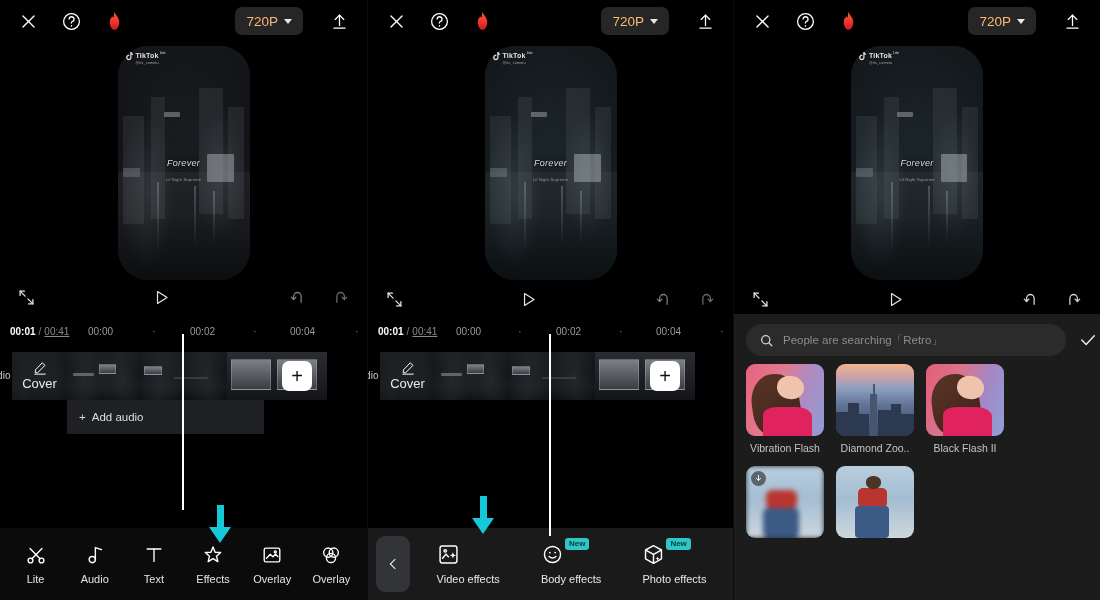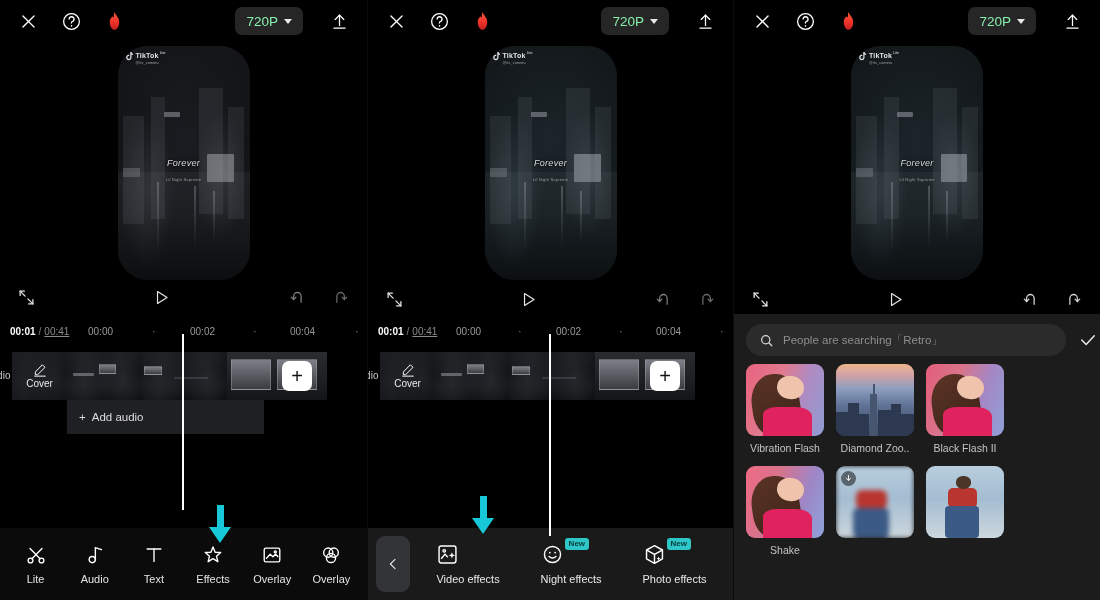--- a/index.html
+++ b/index.html
@@ -23,21 +23,21 @@
   .topbar {
     height:42px; display:flex; align-items:center; padding:0 16px; gap:0;
     background:#000; position:relative; z-index:6;
   }
   .tb-left { display:flex; align-items:center; gap:19px; }
   .tb-spacer { flex:1; }
   .icon-btn { width:24px; height:24px; display:flex; align-items:center; justify-content:center; cursor:pointer; }
   .icon-btn svg { display:block; }
   .res-btn {
     background:#262626; border-radius:7px; height:28px; padding:0 11px;
-    display:flex; align-items:center; gap:6px; font-size:13.5px; color:#86efac; cursor:pointer;
+    display:flex; align-items:center; gap:6px; font-size:13.5px; color:#fdba74; cursor:pointer;
     margin-right:24px;
   }
   .caret { width:0;height:0;border-left:4px solid transparent;border-right:4px solid transparent;border-top:5px solid #e8e8e8; }
 
   
   .preview-wrap {
     position:relative; display:flex; justify-content:center; align-items:flex-start;
   }
   .video {
     position:relative; overflow:hidden; background:#0a0a0a;border-radius:30px;
@@ -106,21 +106,21 @@
 
   .tracks { position:relative; }
   .track-row { display:flex; align-items:center; height:52px; }
   .cover-cell {
     position:relative; width:55px; height:48px; flex:none;
     background:linear-gradient(135deg,#1b1c20,#101114);
     display:flex; flex-direction:column; align-items:center; justify-content:center; gap:1px;
     overflow:hidden;
   }
   .cover-cell .vbg { opacity:.55; }
-  .cover-label { font-size:10px; color:#e9e9e9; position:relative; z-index:2; }
+  .cover-label { font-size:13px; color:#e9e9e9; position:relative; z-index:2; }
   .audio-stub {
     position:absolute; left:-14px; font-size:10px; color:#c9c9c9; width:40px;
   }
   .clips { display:flex; height:48px; position:relative; }
   .clip {
     height:48px; position:relative; overflow:hidden;
     background:linear-gradient(180deg,#1a1b1f,#0c0d10);
   }
   .clip .vbg { opacity:.85; }
   .clip-bright {
@@ -651,21 +651,21 @@
           <span class="fx-label">Video effects</span>
         </div>
         <div class="fx-item">
           <svg width="23" height="23" viewBox="0 0 24 24" fill="none" stroke="#fff" stroke-width="1.5">
               <circle cx="12" cy="12" r="8.4"></circle>
               <circle cx="9.2" cy="10" r=".95" fill="#fff" stroke="none"></circle>
               <circle cx="14.8" cy="10" r=".95" fill="#fff" stroke="none"></circle>
               <path d="M8.4 14 Q12 17.2 15.6 14" stroke-linecap="round"></path>
             </svg>
           <span class="new-badge">New</span>
-          <span class="fx-label">Night effects</span>
+          <span class="fx-label">Body effects</span>
         </div>
         <div class="fx-item">
           <svg width="23" height="23" viewBox="0 0 24 24" fill="none" stroke="#fff" stroke-width="1.5" stroke-linejoin="round">
               <path d="M12 2.8 L20.3 7.3 L20.3 16.6 L12 21.2 L3.7 16.6 L3.7 7.3 Z"></path>
               <path d="M3.9 7.4 L12 11.9 L20.1 7.4"></path>
               <path d="M12 11.9 L12 21.1"></path>
               <path d="M16.3 14.2 L16.9 15.7 L18.4 16.3 L16.9 16.9 L16.3 18.4 L15.7 16.9 L14.2 16.3 L15.7 15.7 Z" fill="#fff" stroke="none"></path>
             </svg>
           <span class="new-badge">New</span>
           <span class="fx-label">Photo effects</span>
@@ -830,30 +830,20 @@
           <div class="fx-thumb">
             <div class="th-girl v2">
                 <div class="hair"></div>
                 <div class="face"></div>
                 <div class="top"></div>
               </div>
           </div>
           <div class="fx-name">Black Flash II</div>
         </div>
 
-        <div class="fx-cell">
-          <div class="fx-thumb">
-            <div class="th-girl v3">
-                <div class="hair"></div>
-                <div class="face"></div>
-                <div class="top"></div>
-              </div>
-          </div>
-          <div class="fx-name">Shake</div>
-        </div>
 
         <div class="fx-cell">
           <div class="fx-thumb">
             <div class="th-blue blur">
               <div class="body" style="left:26%;top:34%;width:40%;height:26%;border-radius:6px"></div>
               <div class="legs" style="left:22%;top:58%;width:46%;height:42%;border-radius:5px"></div>
             </div>
             <div class="dl-badge">
               <svg width="9" height="9" viewBox="0 0 24 24" fill="none" stroke="#fff" stroke-width="2.4" stroke-linecap="round">
                   <path d="M12 4 L12 17"></path>

